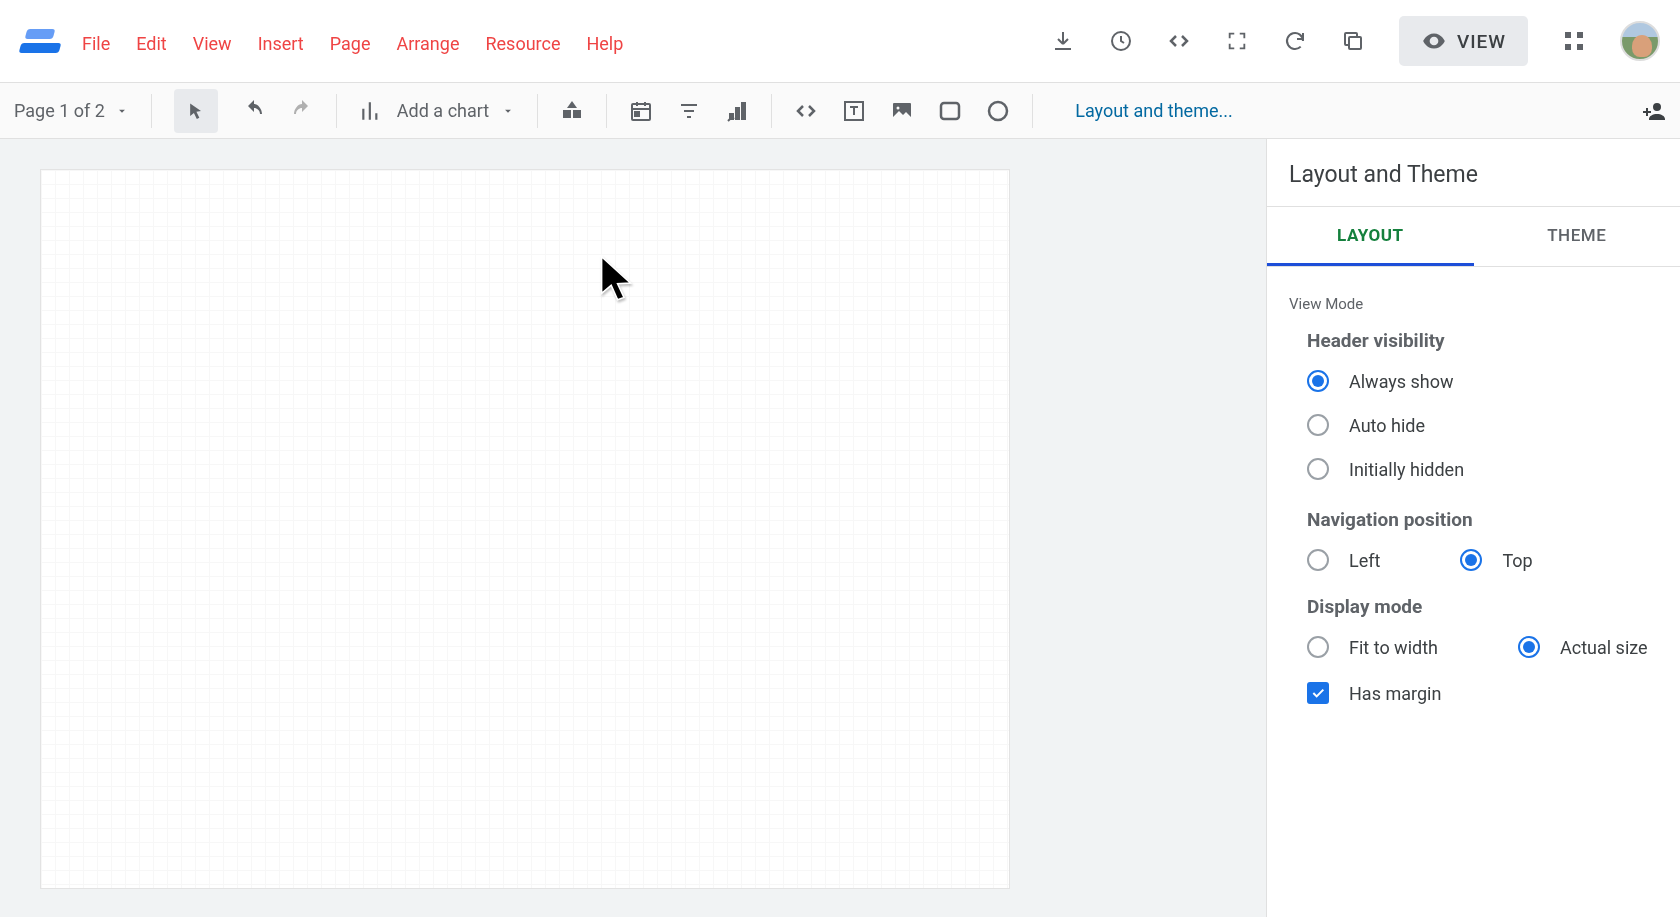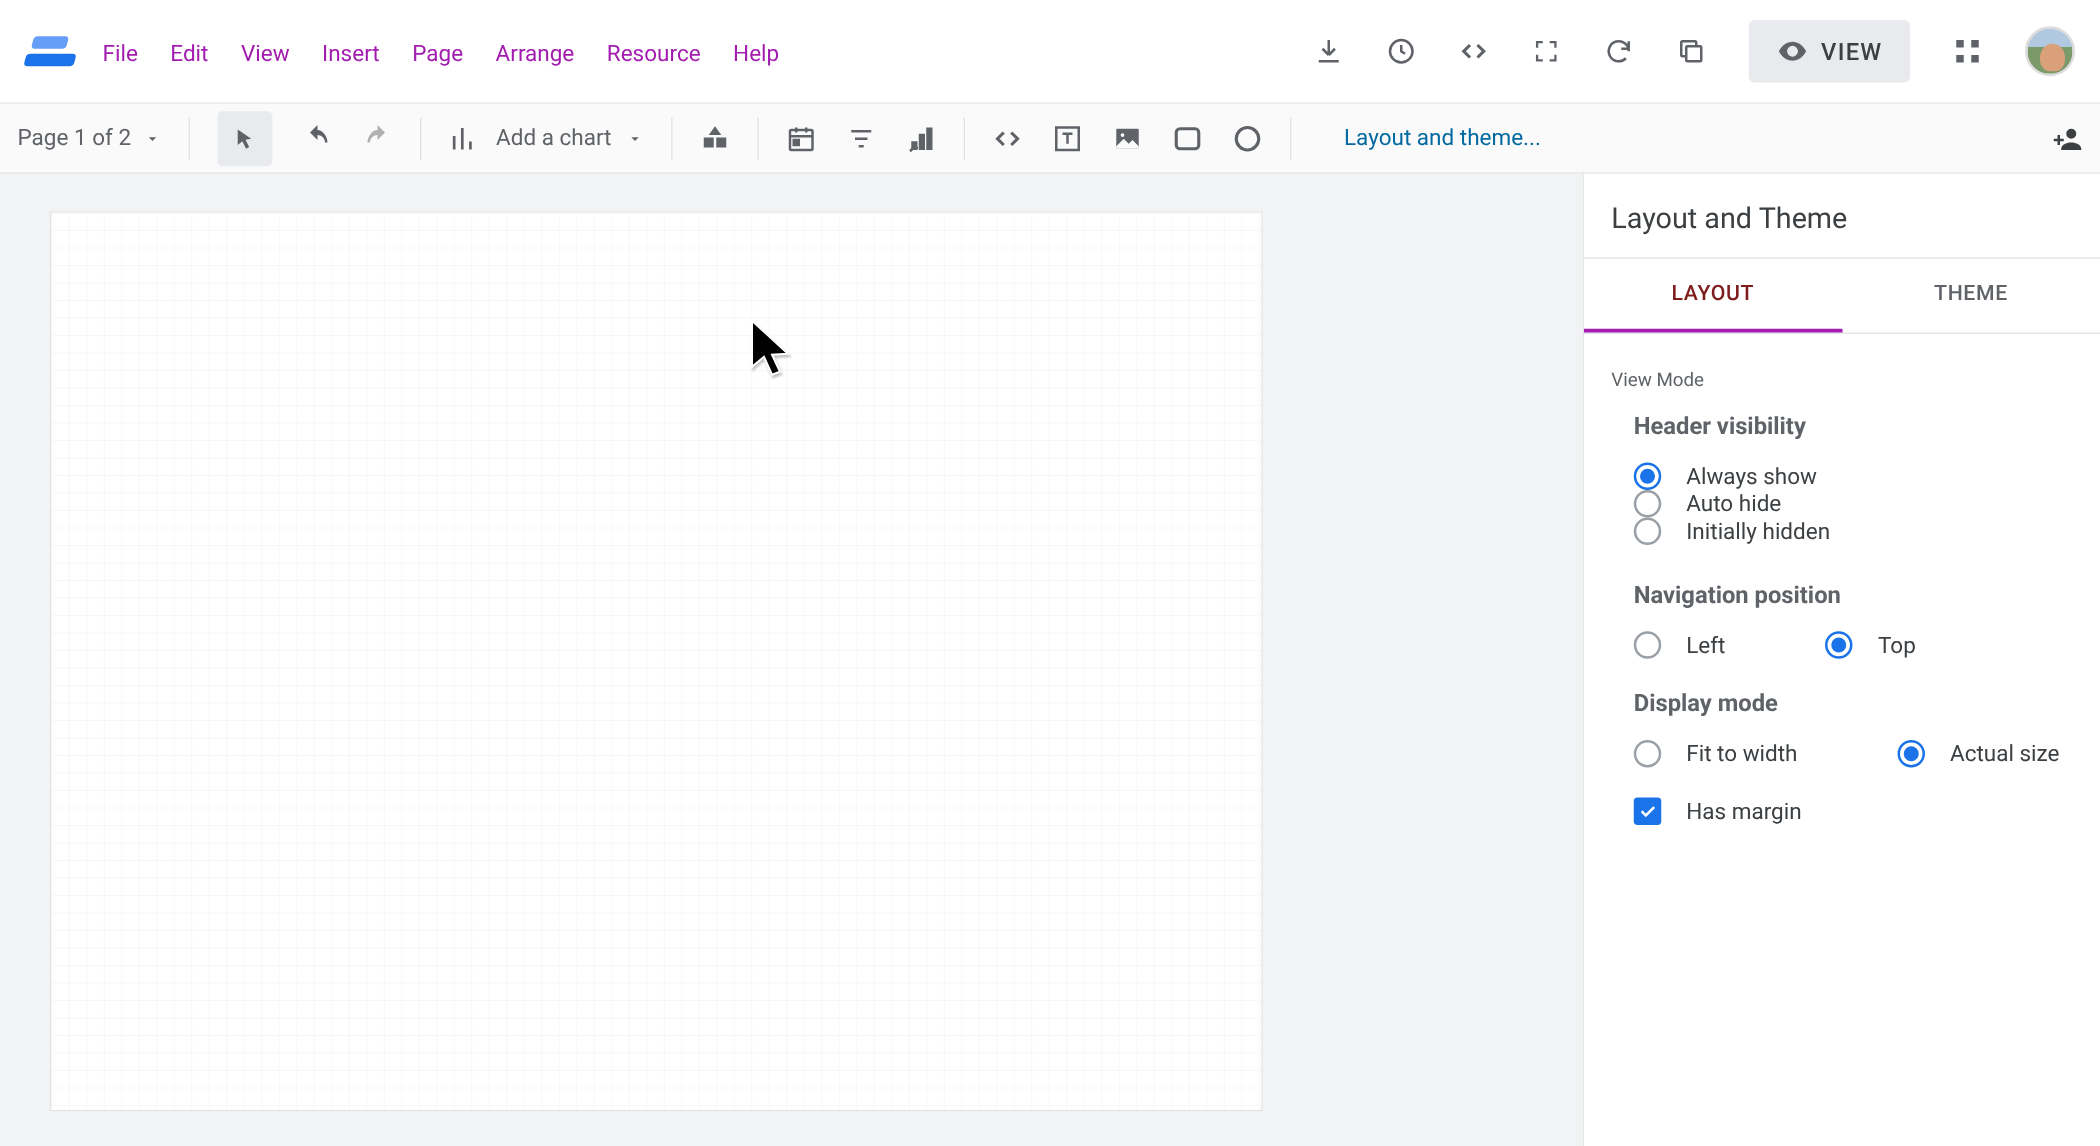--- a/index.html
+++ b/index.html
@@ -6,21 +6,21 @@
   body { width:1680px; height:917px; background:#fff; overflow:hidden; color:#3c4043; }
   svg { display:block; }
 
   
   .header { display:flex; align-items:center; height:83px; padding:0 20px; border-bottom:1px solid #e0e0e0; }
   .logo { width:44px; height:44px; margin-right:18px; display:flex; flex-direction:column; justify-content:center; gap:4px; }
   .logo-bar-top { width:28px; height:10px; background:#669df6; border-radius:3px; margin-left:6px; transform:skewX(-15deg);}
   .logo-bar-bot { width:40px; height:10px; background:#1a73e8; border-radius:3px; transform:skewX(-15deg);}
   .title-block { display:flex; flex-direction:column; justify-content:center; }
   .doc-title { font-size:30px; font-weight:400; color:#3c4043; letter-spacing:0px; margin-bottom:2px; }
-  .menu-bar { display:flex; gap:26px; font-size:18px; color:#a21caf; margin-top:4px; }
+  .menu-bar { display:flex; gap:26px; font-size:18px; color:#ef4444; margin-top:4px; }
   .menu-bar span { cursor:pointer; }
   .header-spacer { flex:1; }
   .header-icons { display:flex; align-items:center; gap:34px; }
   .hicon { width:24px; height:24px; color:#5f6368; cursor:pointer; display:flex; align-items:center; justify-content:center; }
   .view-btn { display:flex; align-items:center; gap:10px; background:#e8eaed; padding:12px 22px; border-radius:5px; cursor:pointer; }
   .view-btn span { font-size:19px; font-weight:500; color:#3c4043; letter-spacing:1px; }
   .grid-apps { width:24px; height:24px; }
   .avatar { width:40px; height:40px; border-radius:50%; background:linear-gradient(#b0c8e0 40%,#7a9a6a 40%); position:relative; overflow:hidden; border:2px solid #ddd;}
   .avatar::after{content:"";position:absolute;left:10px;top:12px;width:20px;height:22px;border-radius:50% 50% 40% 40%;background:#d9a07a;}
 
@@ -43,25 +43,25 @@
   .canvas { width:970px; height:720px; background:#fff; border:1px solid #e3e3e3;
     background-image:linear-gradient(#f7f7f7 1px,transparent 1px),linear-gradient(90deg,#f7f7f7 1px,transparent 1px);
     background-size:14px 14px; position:relative; }
   .cursor-big { position:absolute; left:555px; top:85px; width:40px; height:48px; filter:drop-shadow(1px 2px 1px rgba(0,0,0,0.25)); }
 
   
   .panel { width:414px; border-left:1px solid #e0e0e0; background:#fff; display:flex; flex-direction:column; overflow:hidden;}
   .panel-title { font-size:23px; font-weight:400; color:#3c4043; padding:22px 22px 18px; border-bottom:1px solid #e0e0e0; }
   .tabs { display:flex; border-bottom:1px solid #e0e0e0; }
   .tab { flex:1; text-align:center; padding:18px 0; font-size:17px; font-weight:500; color:#5f6368; letter-spacing:.5px; cursor:pointer; }
-  .tab.active { color:#7f1d1d; border-bottom:3px solid #a21caf; }
+  .tab.active { color:#15803d; border-bottom:3px solid #1d4ed8;font-weight:bold; }
   .panel-scroll { overflow-y:auto; flex:1; padding:20px 22px; }
   .section-title { font-size:15px; color:#5f6368; margin:8px 0 16px; }
   .subsection-title { font-size:19px; color:#5f6368; margin:10px 0 18px 18px;font-weight:bold; }
-  .radio-group { display:flex; flex-direction:column; margin-left:18px; margin-bottom:28px; }
+  .radio-group { display:flex; flex-direction:column; gap:22px; margin-left:18px; margin-bottom:28px; }
   .radio-row { display:flex; gap:80px; margin-left:18px; margin-bottom:24px; flex-wrap:wrap;}
   .radio { display:flex; align-items:center; gap:20px; font-size:18px; color:#3c4043; cursor:pointer;}
   .radio-circ { width:22px; height:22px; border:2px solid #9aa0a6; border-radius:50%; position:relative; flex-shrink:0;}
   .radio.selected .radio-circ { border-color:#1a73e8; }
   .radio.selected .radio-circ::after { content:""; position:absolute; left:3px; top:3px; width:12px; height:12px; background:#1a73e8; border-radius:50%; }
   .checkbox { display:flex; align-items:center; gap:20px; font-size:18px; color:#3c4043; cursor:pointer; margin-left:18px;}
   .cb-box { width:22px; height:22px; background:#1a73e8; border-radius:3px; display:flex; align-items:center; justify-content:center; flex-shrink:0;}
   .cb-box svg { width:16px; height:16px; }
 
   

